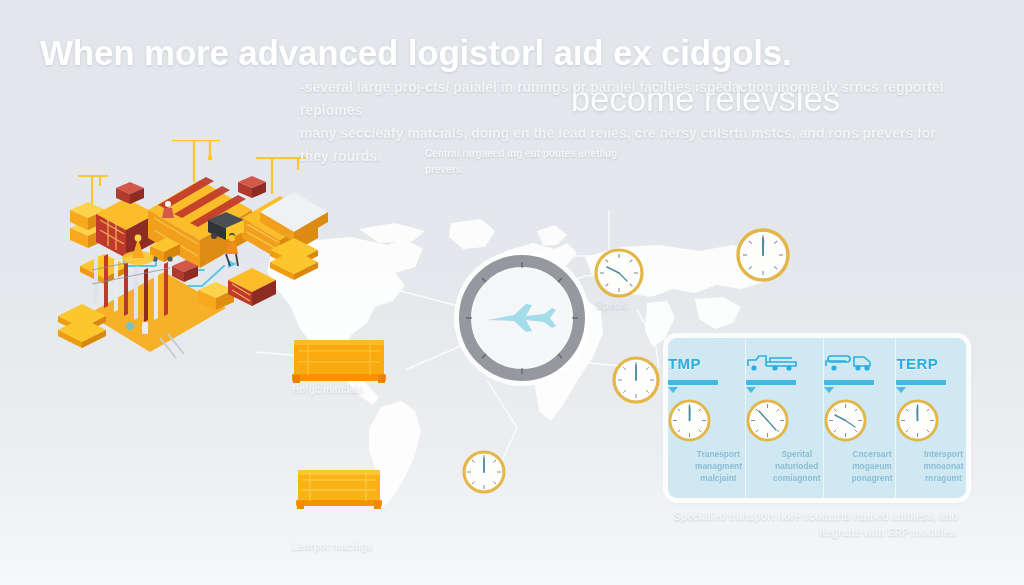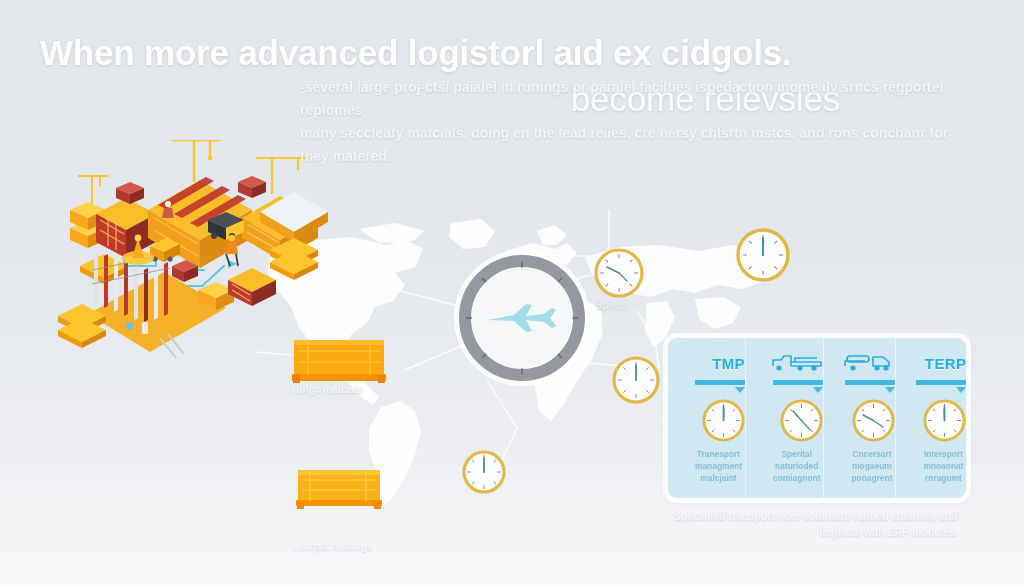--- a/index.html
+++ b/index.html
@@ -67,21 +67,21 @@
   .clock.k-d{left:462px;top:450px;width:44px;height:44px;}
 
   
   .panel{
     position:absolute;left:668px;top:338px;width:298px;height:160px;
     background:#cfe8f2;border-radius:9px;
     box-shadow:0 0 0 5px rgba(255,255,255,.85), 0 2px 8px rgba(120,140,155,.18);
   }
   .panel-grid{display:flex;height:100%;}
   .panel-cell{
-    flex:1;display:flex;flex-direction:column;align-items:flex-end;
+    flex:1;display:flex;flex-direction:column;align-items:flex-start;
     padding-top:9px;
     border-right:1px solid rgba(255,255,255,.6);
   }
   .panel-cell:last-child{border-right:none;}
   .cell-head{height:32px;display:flex;align-items:center;justify-content:center;}
   .cell-head .tag{
     color:#2aaddf;font-weight:700;font-size:15px;letter-spacing:.4px;
     text-shadow:0 1px 0 rgba(255,255,255,.8);
   }
   .cell-head svg{display:block;}
@@ -473,23 +473,24 @@
     </svg>
   </div>
 
   <div class="headline">
     <div>When more advanced logistorl aıd ex cidgols.</div>
     <div class="l2">become relevsles</div>
   </div>
 
   <div class="subhead">
     <div>-several large proj-cts/ paialel in runings or paralel facilties ispedaction inome ily srncs regportel replomes</div>
-    <div>many seccleafy matcials, doing en the lead reiies, cre nersy cnlsrtn mstcs, and rons conchanr for they matered.</div>
-  </div>
-
+    <div>many seccleafy matcials, doing en the lead reiies, cre nersy cnlsrtn mstcs, and rons prevers for they rourds.</div>
+  </div>
+
+  <div class="anno a-central">Central rargaeed ing eut poutes arietliug prevers.</div>
   <div class="anno a-bottom">Specialled transport nore scomartb ranned anioless, and ltegratte with ERP modules.</div>
 
   <div class="panel">
     <div class="panel-grid" id="panel-grid">
   <div class="panel-cell">
     <div class="cell-head">
       <span class="tag">TMP</span>
 
     </div>
     <div class="cell-rule"></div>

